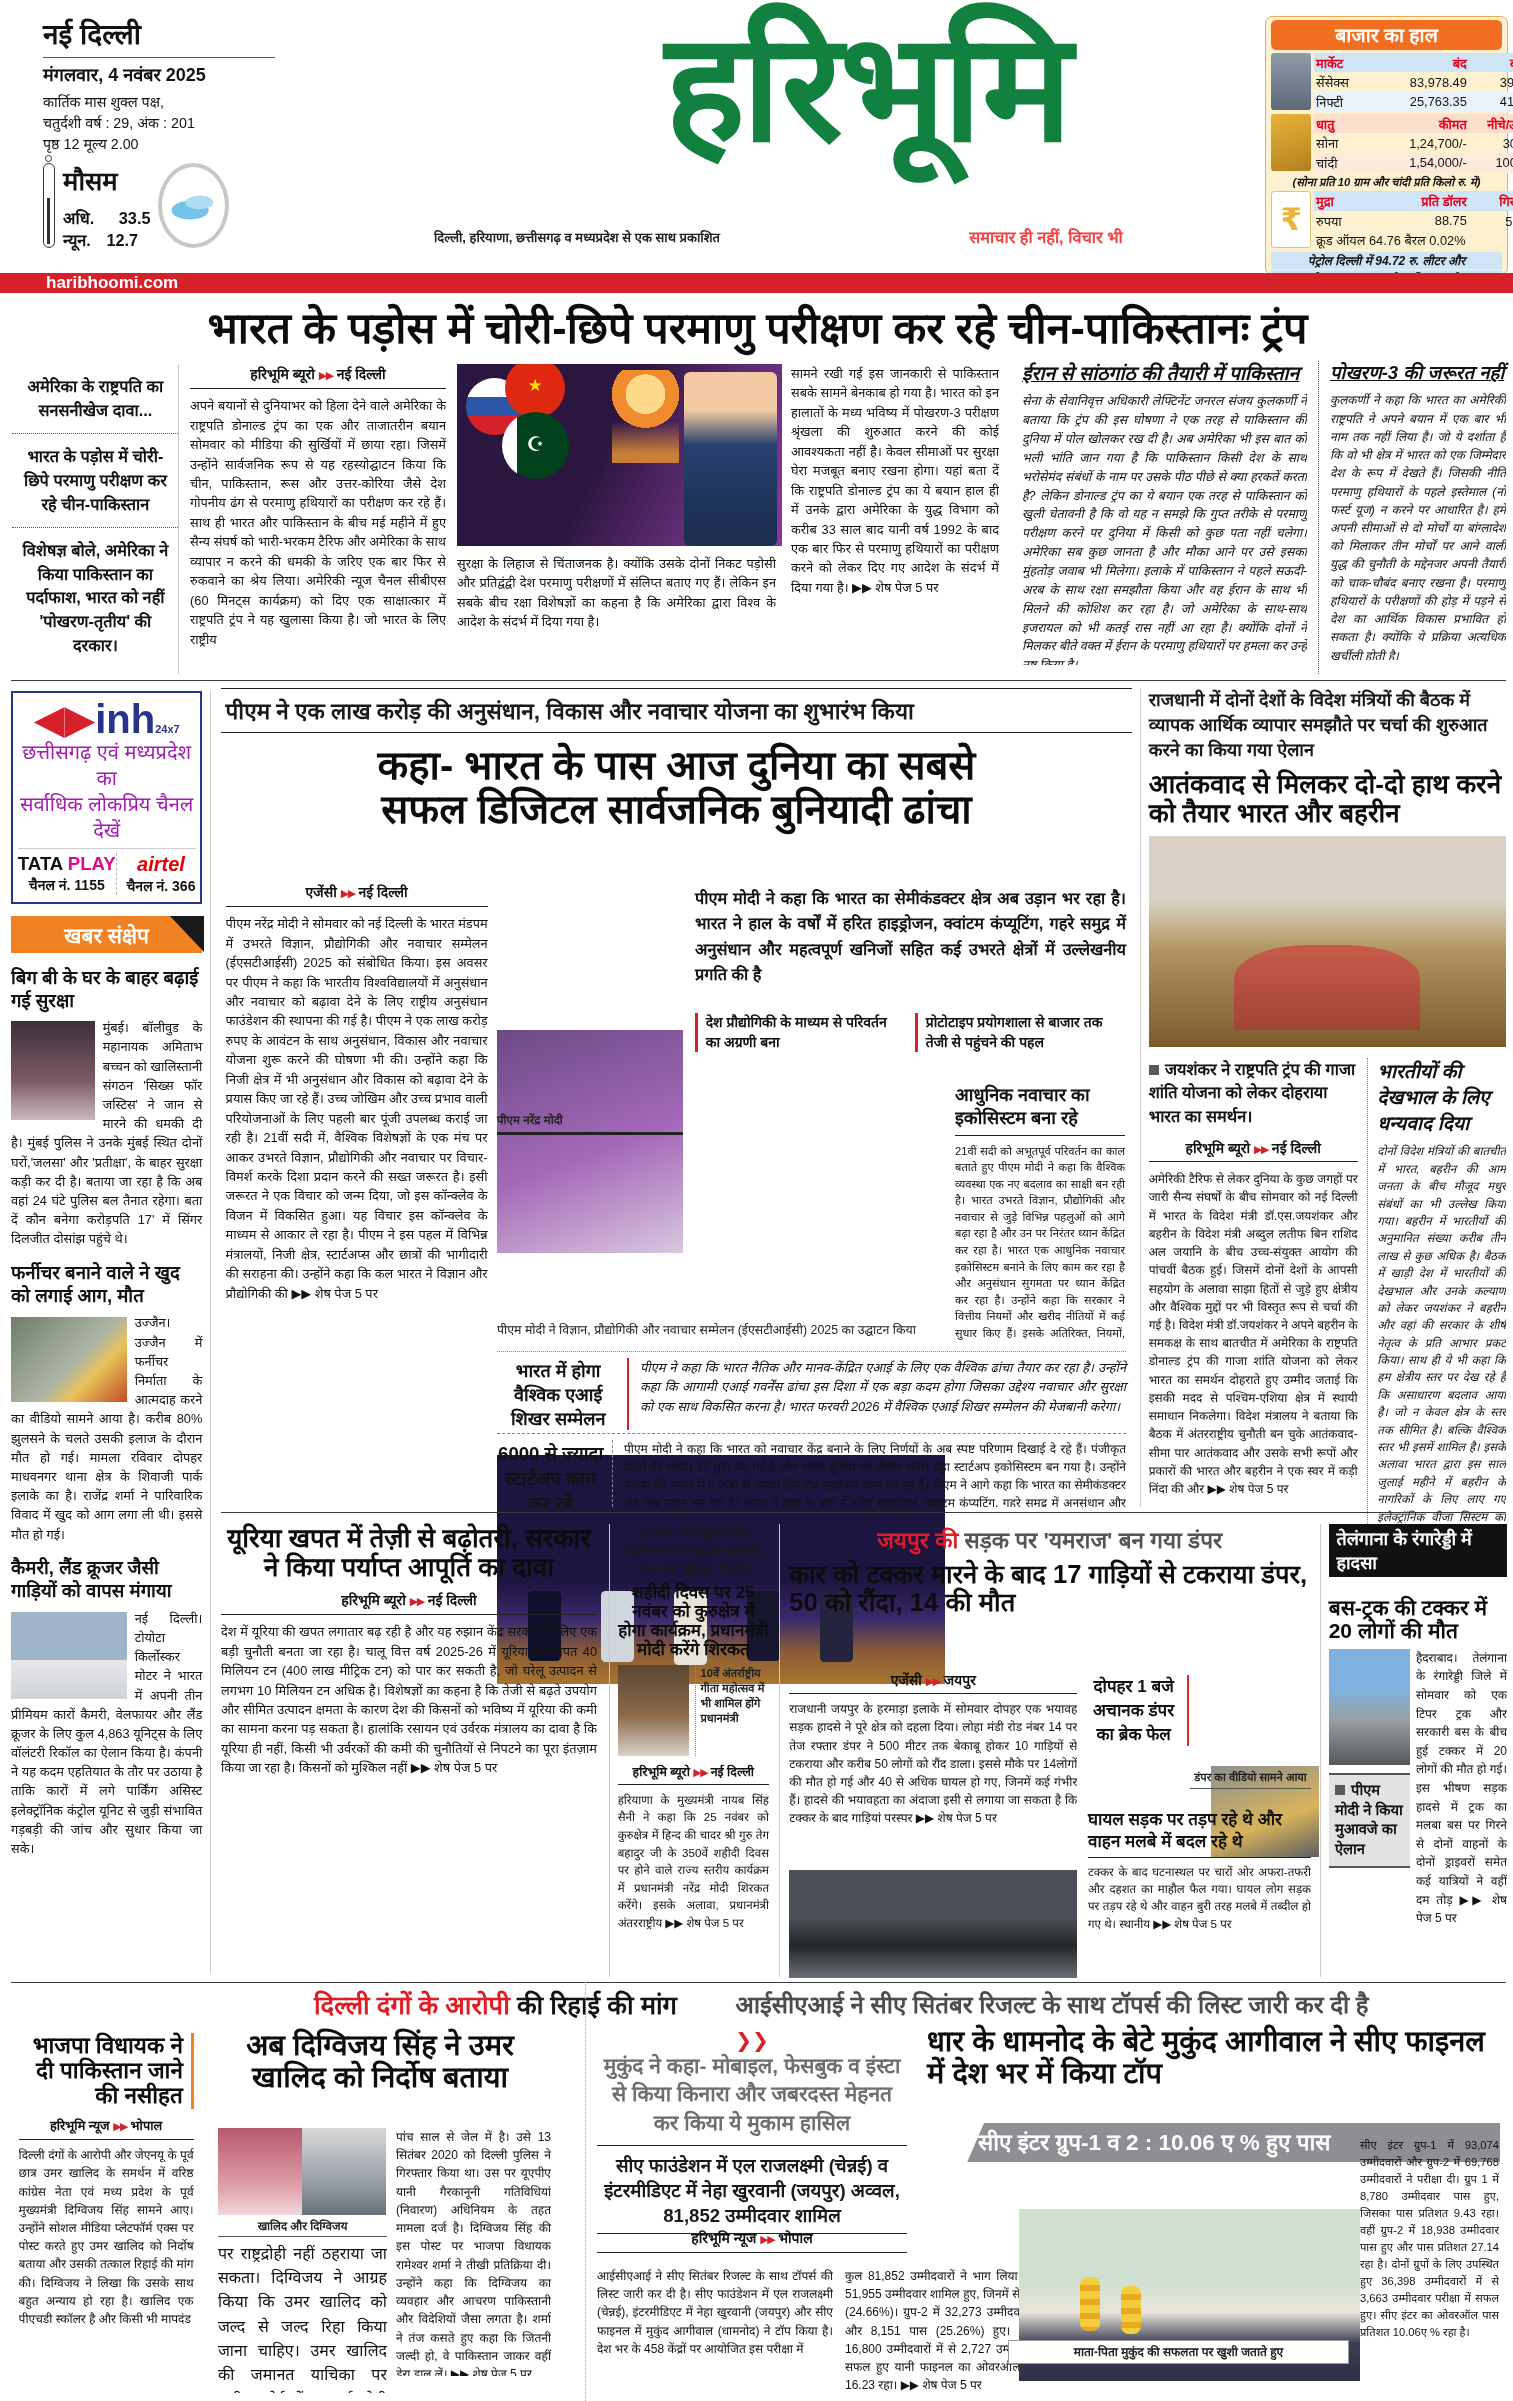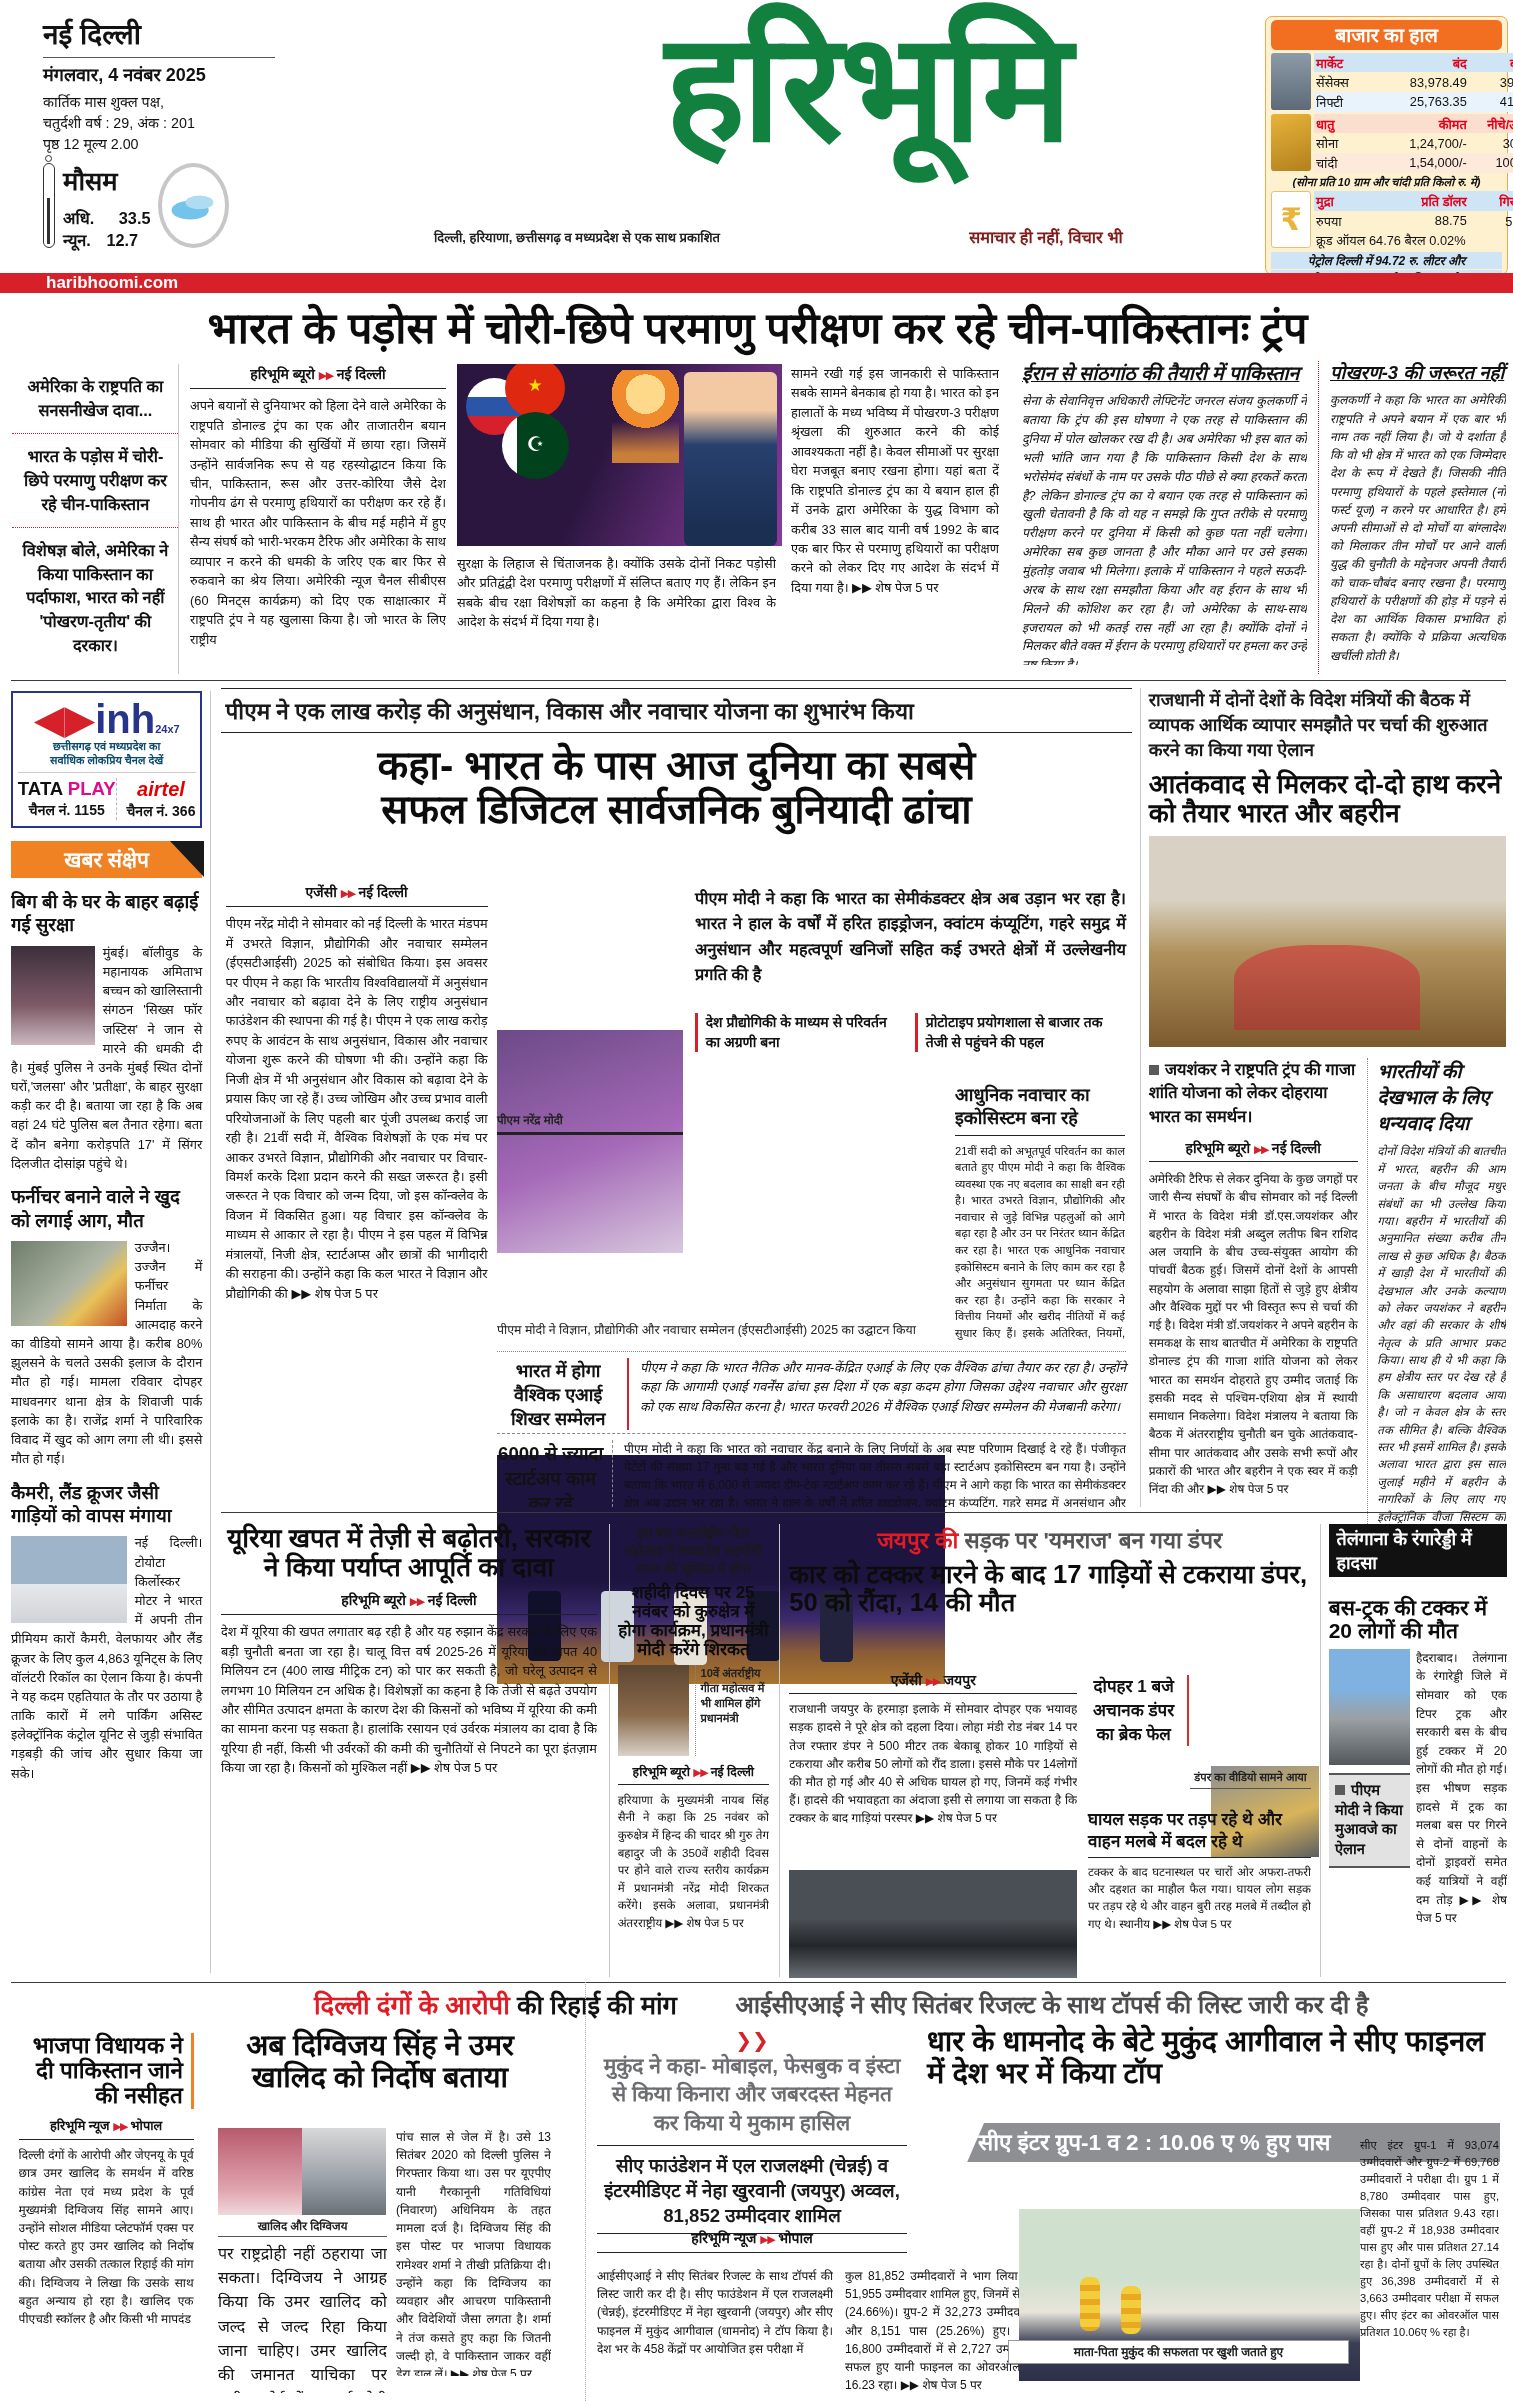--- a/index.html
+++ b/index.html
@@ -19,21 +19,21 @@
   .ph { background:#cfcfcf; position:relative; overflow:hidden; }
   .red-dot-v { border-left:1.5px dotted #d6212a; }
   .hrule { border-top:1.5px solid #3a3a3a; }
 
   
   .city { font-size:28px; font-weight:900; }
   .dateline { font-size:18px; font-weight:bold; border-top:1.5px solid #555; padding-top:4.6px; margin-top:4.6px; }
   .calline { font-size:14.3px; line-height:1.45; }
   .masthead { color:#12813f; font-weight:900; font-size:151px; letter-spacing:-3.1px; line-height:1; }
   .publine { font-size:13px; font-weight:bold; color:#222; }
-  .slogan { font-size:16.3px; font-weight:900; color:#7f1d1d; }
+  .slogan { font-size:16.3px; font-weight:900; color:#ef4444; }
   .redbar { background:#d6212a; }
   .site { color:#fff; font-weight:900; font-size:17px; }
 
   
   .mkt { left:1265px; top:15.5px; width:243px; height:259px; background:#fdf1cf; border:1.5px solid #f2a94f; border-radius:7px; padding:3.9px 5.4px; }
   .mkt-title { background:#f26f21; color:#fff; text-align:center; font-weight:900; font-size:19.4px; border-radius:5.4px; padding:0.8px 0 2.3px; }
   .mkt-row { display:grid; grid-template-columns:67px 90px 65px 12.4px; align-items:center; font-size:12.8px; padding:0.8px 1.5px; }
   .mkt-hrow { color:#e3001b; font-weight:900; background:#cfe4f5; }
   .mkt-hrow2 { color:#e3001b; font-weight:900; background:#fadfce; }
   .mkt-sec { display:grid; grid-template-columns:40px 1fr; gap:3.1px; margin-top:2.3px; }
@@ -49,21 +49,21 @@
   
   .tab { background:#f08223; color:#fff; font-weight:900; font-size:21px; text-align:center; padding:4.6px 0; position:relative; }
   .tab .tri { position:absolute; right:-1.5px; top:0; width:0; height:0; border-top:36px solid #1a1a1a; border-left:34px solid transparent; }
 
   .brief-head { font-size:18.6px; font-weight:900; line-height:1.25; margin:12.4px 0 6.2px; }
   .brief-body { font-size:12.8px; line-height:1.5; text-align:justify; }
 
   .inh-box { border:2.3px solid #27348b; padding:6.2px 4.6px; text-align:center; }
   .inh-logo { font-size:40px; font-weight:900; color:#27348b; line-height:1; }
   .inh-mark { color:#d6212a; }
-  .inh-line { color:#0c4a6e; font-weight:700; font-size:11px; line-height:1.3; }
+  .inh-line { color:#a21caf; font-weight:400; font-size:20px; line-height:1.3; }
   .tata { font-weight:900; font-size:18.6px; color:#111; }
   .play { color:#e10a8d; } .airtel { color:#e40000; font-weight:900; font-size:20px; font-style:italic; }
   .chno { font-weight:900; font-size:14px; }
 
   .bullet-red { border-left:3.1px solid #d6212a; padding-left:7.7px; font-weight:bold; font-size:14px; line-height:1.4; }
   .sq { display:inline-block; width:10px; height:10px; background:#5a5a5a; margin-right:6.2px; }
 
   .blacktag { background:#111; color:#fff; font-weight:900; font-size:18px; padding:2.3px 7.7px; display:inline-block; }
   .graybox { background:#e2e2e2; border-top:2.3px solid #555; border-bottom:2.3px solid #555; font-weight:900; font-size:14.7px; padding:6.2px; line-height:1.35; }
   .grayband { background:#8d8f92; color:#fff; font-weight:900; font-size:22.5px; padding:3.1px 11px 5.4px; clip-path:polygon(17px 0,100% 0,100% 100%,0 100%); }

